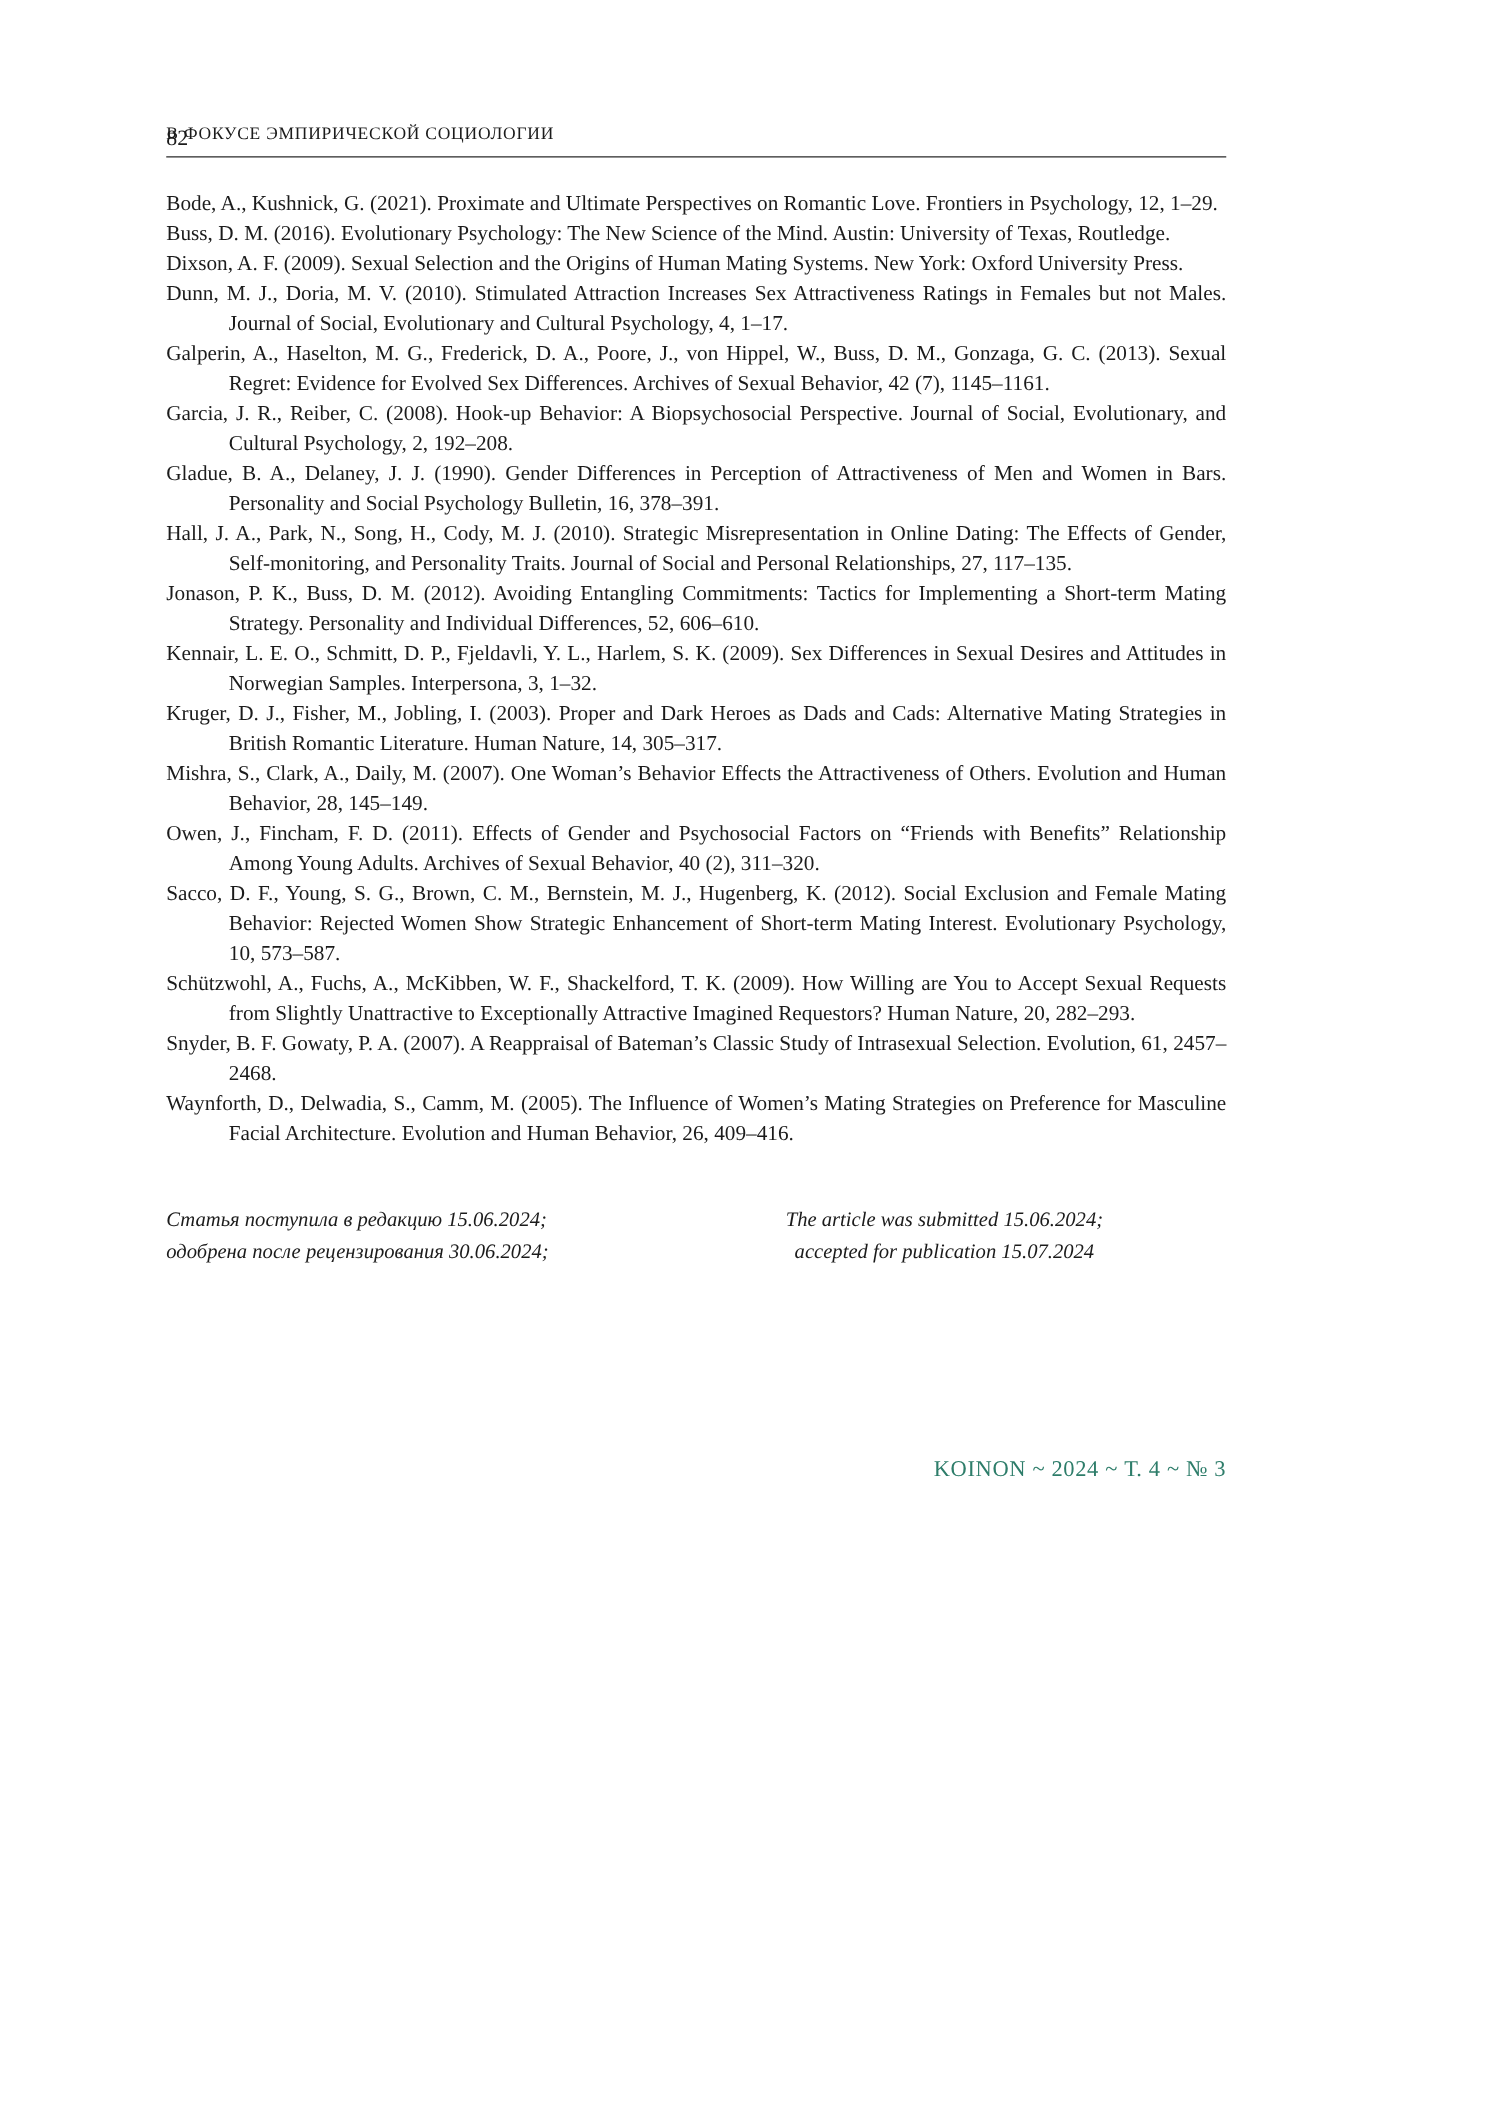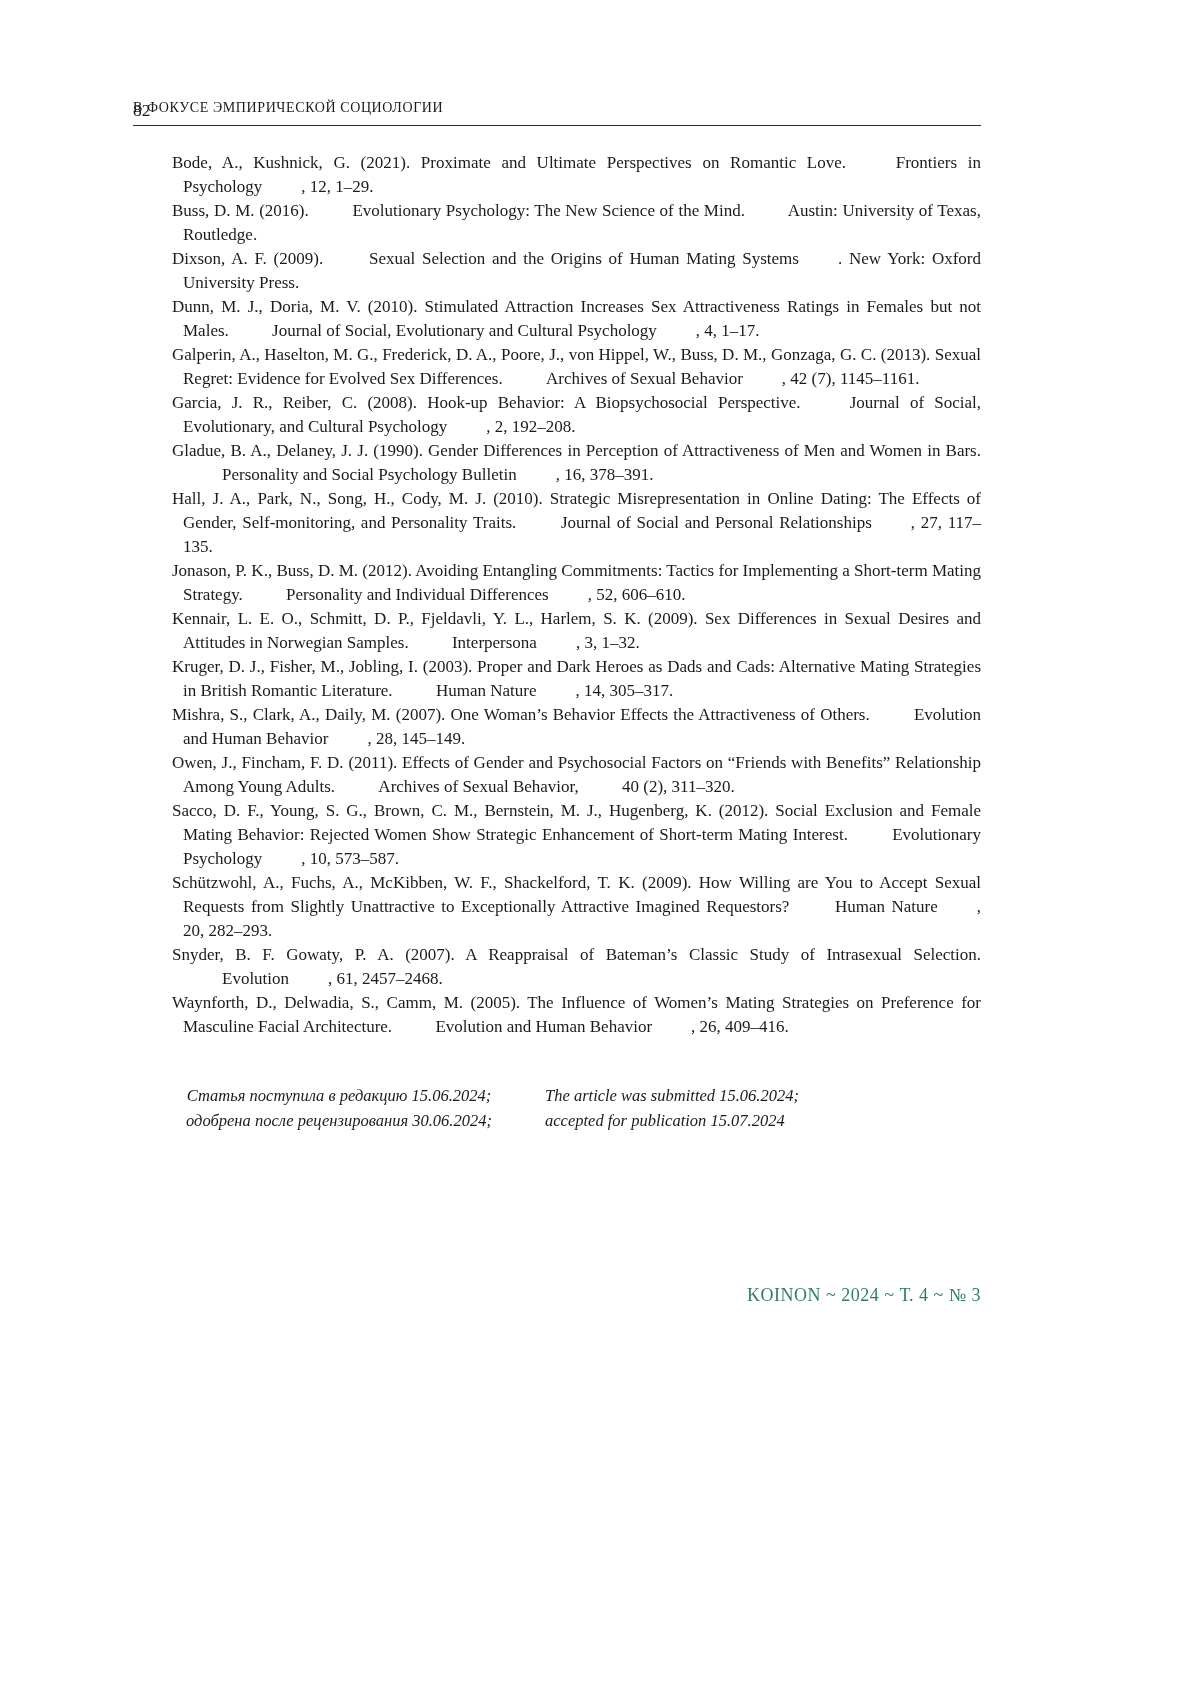--- a/index.html
+++ b/index.html
@@ -42,36 +42,36 @@
     margin: 0;
   }
   .reference {
     margin: 0;
     font-size: 17px;
     line-height: 24px;
     text-align: justify;
     padding-left: 50px;
     text-indent: -50px;
   }
-  .seg { font-style: normal; margin-left: 39px; }
+  .seg { font-style: normal; }
   .seg.it { }
   .submission {
     display: flex;
     margin-top: 44px;
     font-style: italic;
     font-size: 16.5px;
     line-height: 25px;
   }
   .submission-col-ru {
     flex: 0 0 412px;
-    text-align: center;
+    text-align: left;
   }
   .submission-col-en {
     flex: 1 1 auto;
-    text-align: left;
+    text-align: center;
     padding-right: 15px;
   }
   .submission-line { white-space: nowrap; }
   .journal-footer {
     margin-top: 152px;
     text-align: right;
     font-size: 18px;
     letter-spacing: 0.5px;
   }
 </style>

